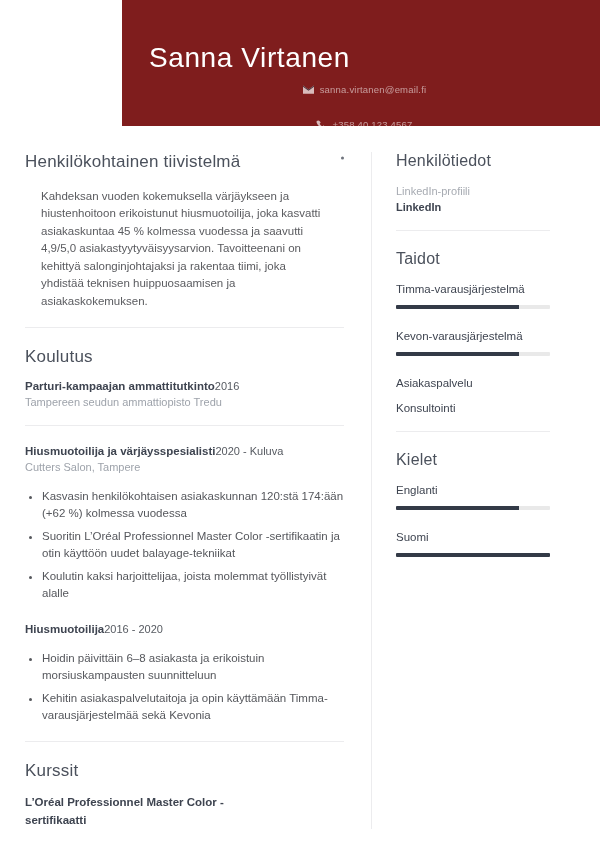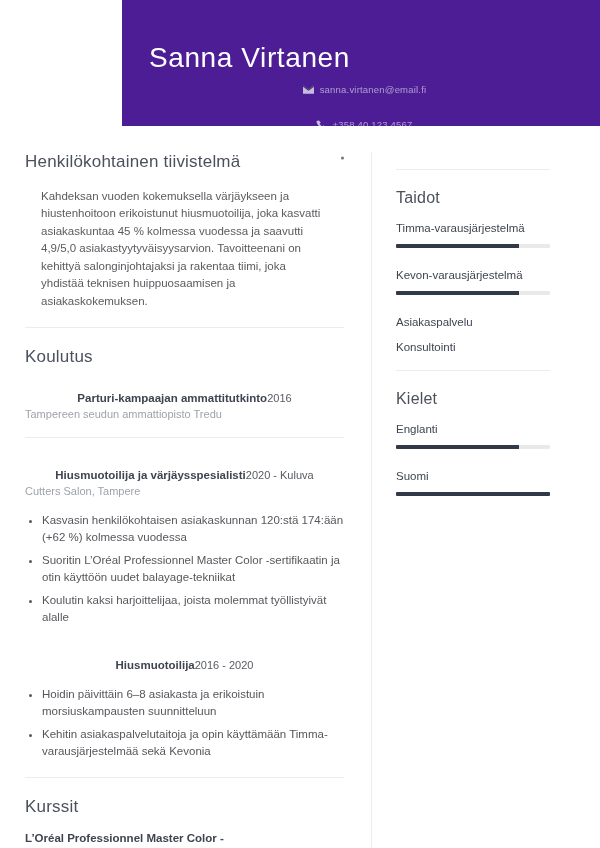--- a/index.html
+++ b/index.html
@@ -10,21 +10,21 @@
     font-family:"Liberation Sans", sans-serif;
     color:#55575c;
     overflow:hidden;
     position:relative;
   }
 
   
   .header {
     margin-left:122px;
     height:126px;
-    background:#4c1d95;
+    background:#7f1d1d;
     color:#ffffff;
     padding:44px 20px 0 27px;
   }
   .name {
     margin:0;
     font-size:28px;
     font-weight:400;
     letter-spacing:0.6px;
     color:#ffffff;
     line-height:1;
@@ -76,33 +76,32 @@
   
   .summary-text {
     margin:16px;
     font-size:11.5px;
     line-height:1.52;
     color:#5a5b5f;
   }
 
   .item-head {
     display:flex;
-    justify-content:center;
+    justify-content:flex-start;
     align-items:baseline;
   }
   .item-title {
     font-size:11.5px;
     font-weight:700;
     color:#3e4450;
   }
   .item-date {
     font-size:11px;
     color:#565a61;
     white-space:nowrap;
-    margin-top:12px;
   }
   .item-sub {
     font-size:11px;
     color:#9ea3ab;
     margin-top:4px;
   }
 
   ul.bullets {
     margin:15px 0 0 0;
     padding-left:17px;
@@ -230,20 +229,25 @@
 
     <section>
       <h2 class="section-title">Kurssit</h2>
       <div class="course-name">L’Oréal Professionnel Master Color - sertifikaatti</div>
     </section>
 
   </div>
 
   <div class="right-col">
 
+    <section>
+      <h2 class="section-title">Henkilötiedot</h2>
+      <div class="kv-label">LinkedIn-profiili</div>
+      <div class="kv-value">LinkedIn</div>
+    </section>
 
     <hr class="divider">
 
     <section>
       <h2 class="section-title">Taidot</h2>
 
       <div class="rskill">
         <div class="rskill-label">Timma-varausjärjestelmä</div>
         <div class="rskill-track">
           <div class="rskill-fill" style="width: 80%;"></div>

